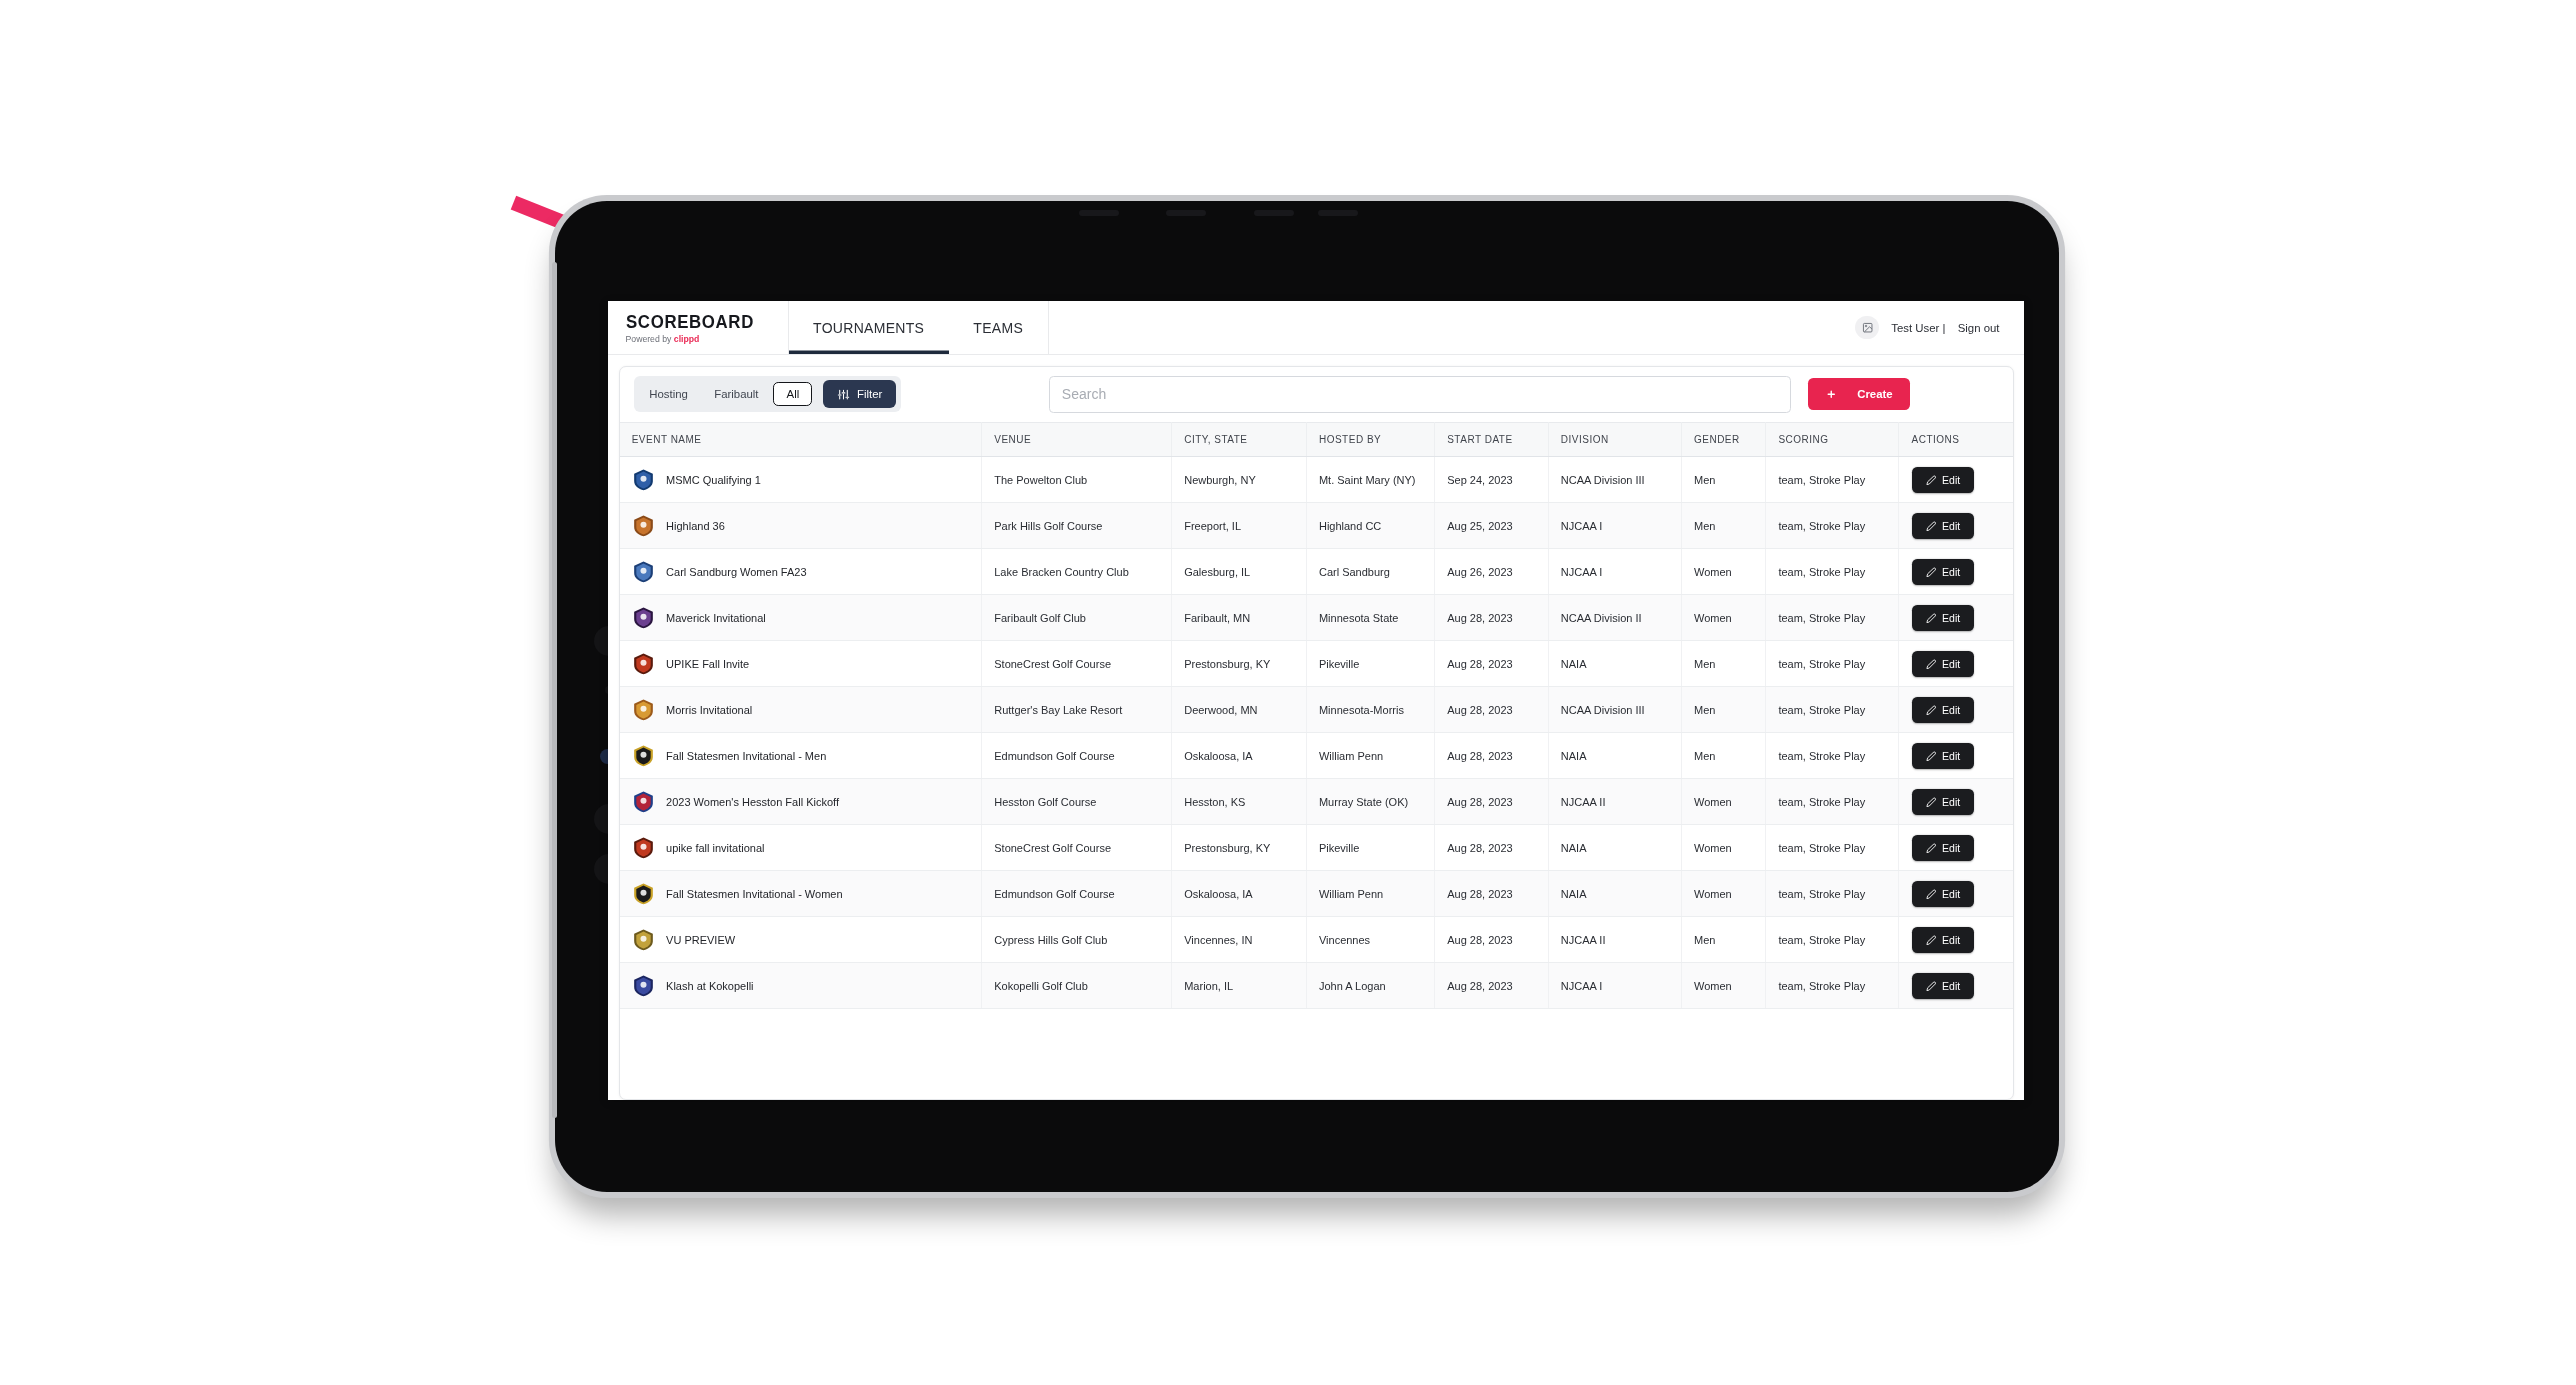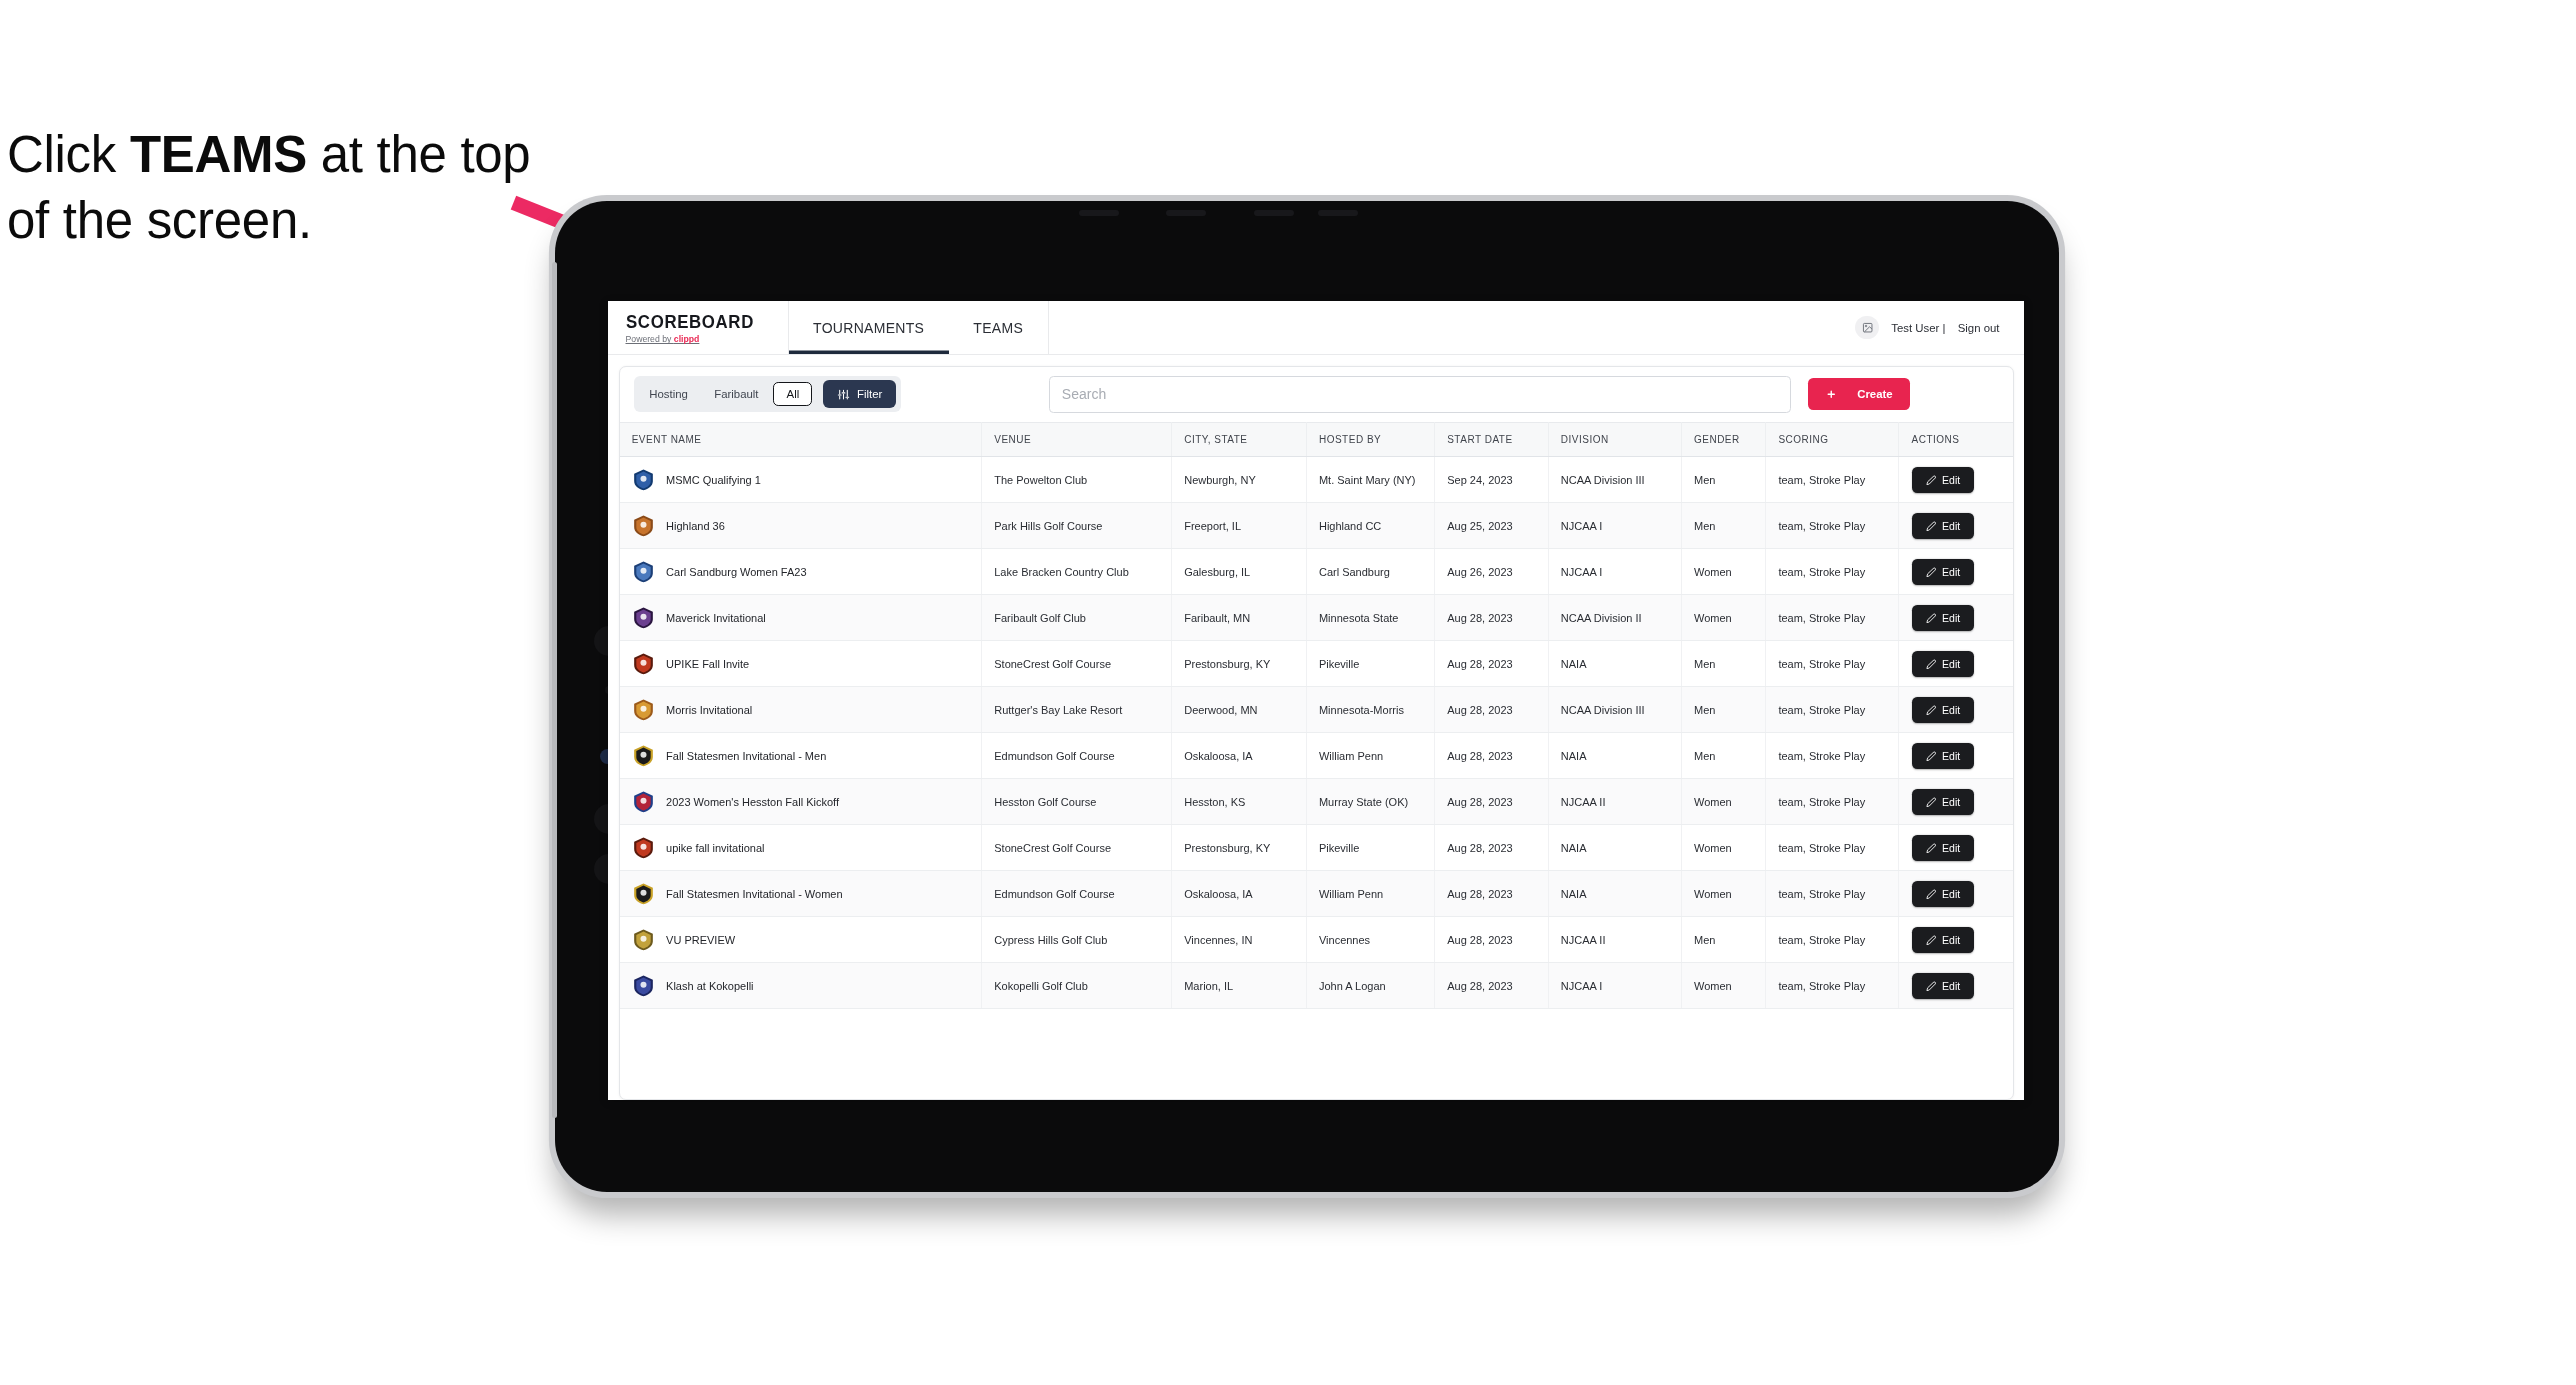--- a/index.html
+++ b/index.html
@@ -65,21 +65,21 @@
   }
   .logo-wrap {
     display:flex; flex-direction:column; justify-content:center;
     padding: 0 23px 0 17.5px; min-width: 147px;
   }
   .logo-main {
     font-size: 18.3px; font-weight: 800; color:#16181d;
     letter-spacing: 0.7px; font-family:"Liberation Sans", sans-serif;
     transform: scaleX(0.92); transform-origin: left center;
   }
-  .logo-sub { font-size: 8.7px; color:#6c6f77; margin-top: 1.7px; white-space:nowrap;text-decoration:underline; }
+  .logo-sub { font-size: 8.7px; color:#6c6f77; margin-top: 1.7px; white-space:nowrap; }
   .logo-sub .brand { color:#ea2a55; font-weight:700; }
 
   .nav-tabs { display:flex; align-items:stretch; }
   .nav-tab {
     display:flex; align-items:center; padding: 0 24.5px;
     font-size: 14px; color:#2b2e35; letter-spacing:0.3px;
     border-left: 0.9px solid #e9eaec; border-right: 0.9px solid #e9eaec;
     margin-right:-0.9px; cursor: pointer; background:#fff;
   }
   .nav-tab.active { box-shadow: inset 0 -3.5px 0 0 #1f2a3c; font-weight:400; }
@@ -172,23 +172,20 @@
 
   
   .c-event{width:22.3%} .c-venue{width:11.7%} .c-city{width:8.3%} .c-host{width:7.9%}
   .c-date{width:7.0%} .c-div{width:8.2%} .c-gender{width:5.2%} .c-score{width:8.2%} .c-act{width:7.0%}
 </style>
 </head>
 <body>
 
 <div id="stage">
 
-  <div class="caption">
-    <span>Click </span><span class="strong">TEAMS</span><span> at the top of the screen.</span>
-  </div>
 
   <svg id="arrow" viewBox="0 0 2950 1587">
     <defs>
       <marker id="ah" markerWidth="6" markerHeight="6" refX="2.2" refY="3" orient="auto">
         <path d="M0,0 L6,3 L0,6 z" fill="#ec2a63"></path>
       </marker>
     </defs>
     <line x1="588" y1="232" x2="985" y2="390" stroke="#ec2a63" stroke-width="17" marker-end="url(#ah)" stroke-linecap="butt"></line>
   </svg>
 

